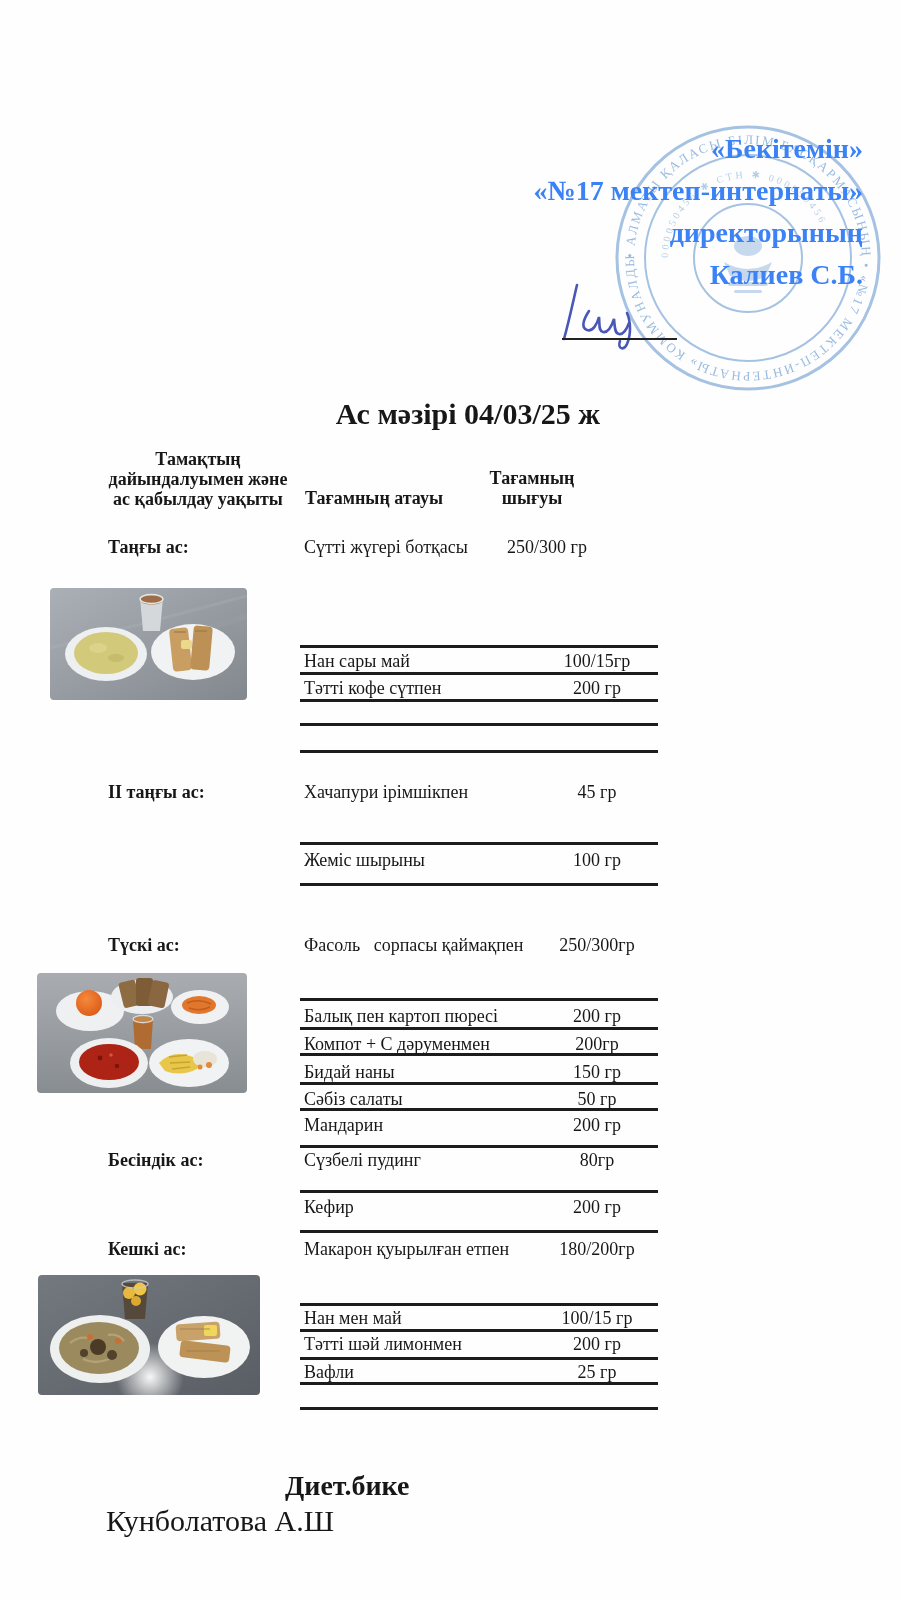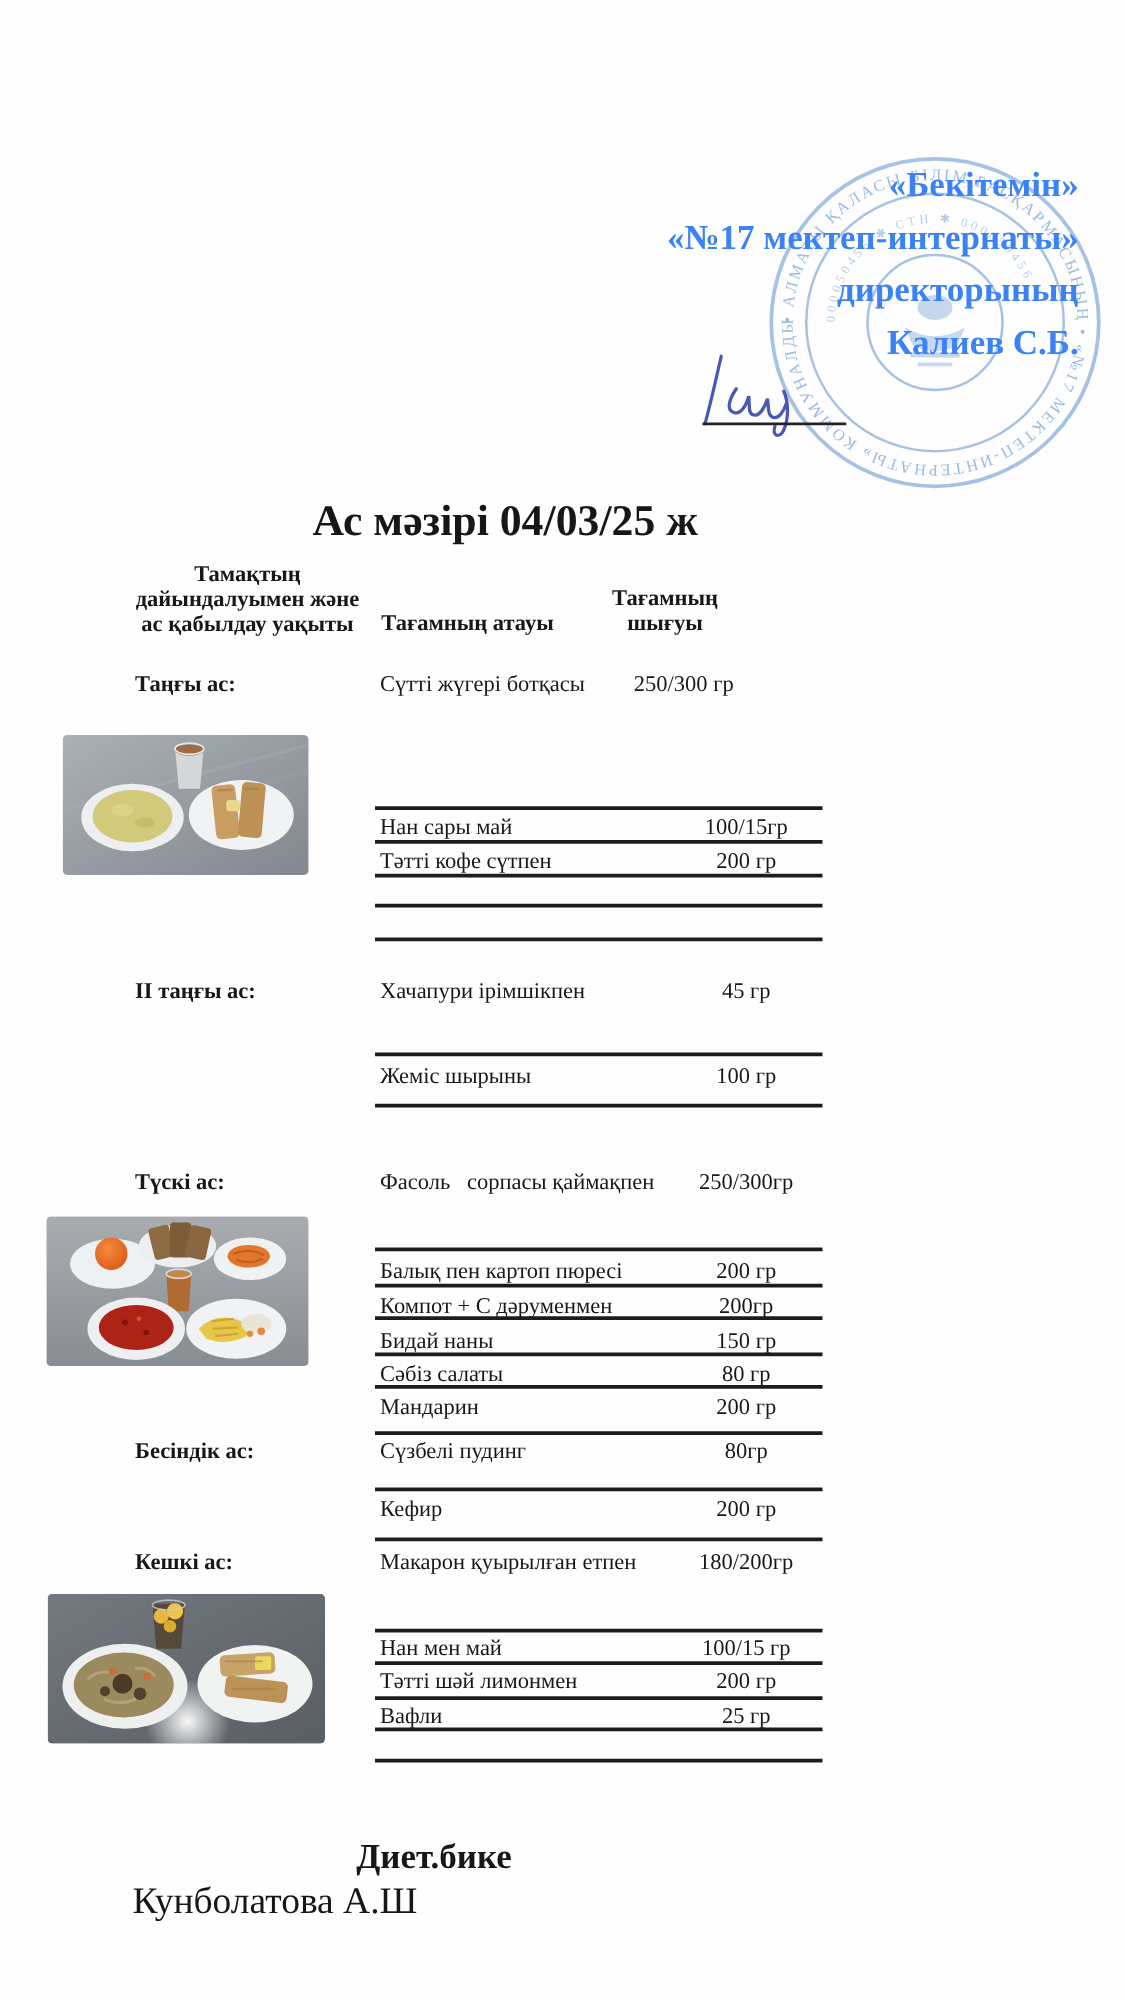--- a/index.html
+++ b/index.html
@@ -9,22 +9,22 @@
   }
   
   #stamp-svg{position:absolute;left:612px;top:122px;z-index:1;}
   .approval{
     position:absolute;top:128px;right:37px;width:520px;text-align:right;
     font-weight:bold;font-size:28px;line-height:42px;z-index:2;color:#3b82f6;
   }
   #signature-svg{position:absolute;left:550px;top:278px;z-index:3;}
   
   .doc-title{
-    position:absolute;top:397px;left:250px;width:350px;text-align:left;
-    font-size:35px;font-weight:bold;
+    position:absolute;top:397px;left:250px;width:350px;text-align:right;
+    font-size:30px;font-weight:bold;
   }
   
   .th{position:absolute;font-weight:bold;font-size:18px;text-align:center;white-space:pre-line;line-height:20px;}
   .th1{top:449px;left:78px;width:240px;}
   .th2{top:488px;left:294px;width:160px;}
   .th3{top:468px;left:454px;width:156px;}
   
   .row{position:absolute;left:0;width:900px;height:24px;font-size:18px;}
   .c1{position:absolute;left:108px;font-weight:bold;white-space:pre;}
   .c2{position:absolute;left:304px;white-space:pre;}
@@ -147,21 +147,21 @@
   <div class="row" style="top:1034px">
     <span class="c2">Компот + С дәруменмен</span>
     <span class="c3">200гр</span>
   </div>
   <div class="row" style="top:1062px">
     <span class="c2">Бидай наны</span>
     <span class="c3">150 гр</span>
   </div>
   <div class="row" style="top:1089px">
     <span class="c2">Сәбіз салаты</span>
-    <span class="c3">80 гр</span>
+    <span class="c3">50 гр</span>
   </div>
   <div class="row" style="top:1115px">
     <span class="c2">Мандарин</span>
     <span class="c3">200 гр</span>
   </div>
   <div class="row" style="top:1150px">
     <span class="c1">Бесіндік ас:</span>
     <span class="c2">Сүзбелі пудинг</span>
     <span class="c3">80гр</span>
   </div>

